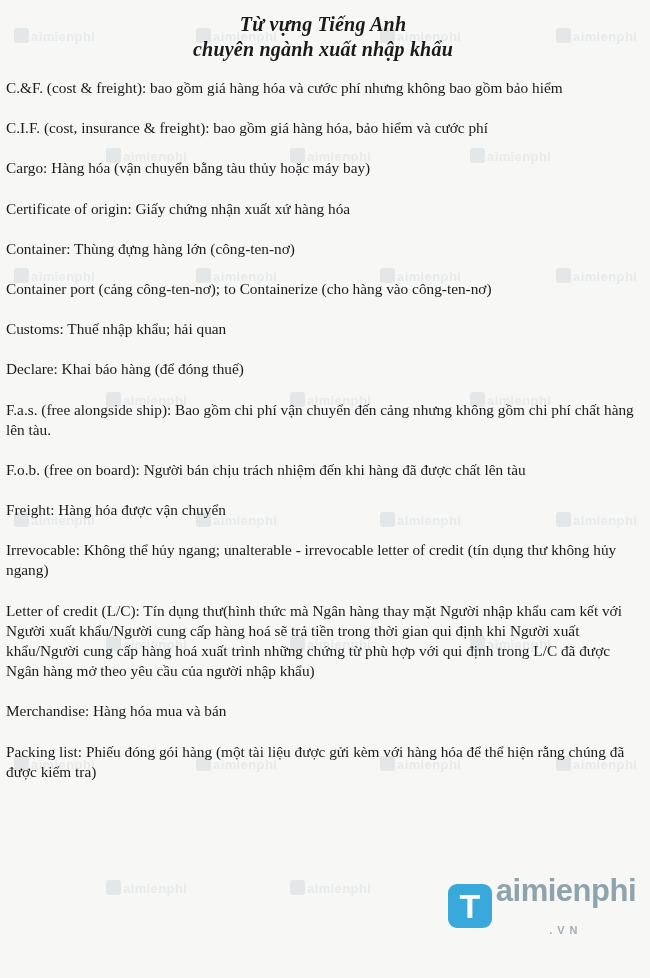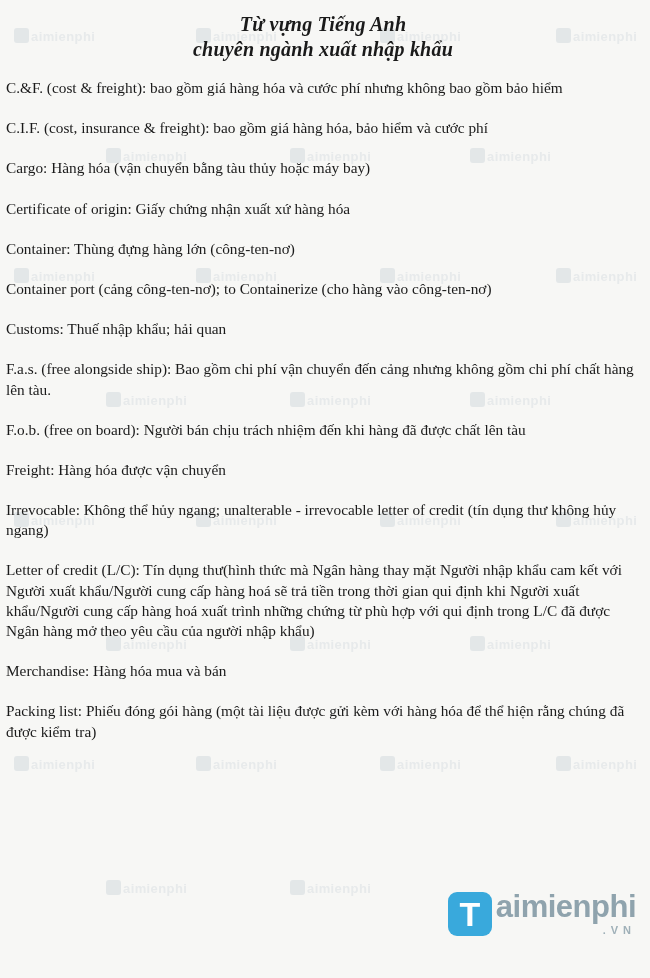--- a/index.html
+++ b/index.html
@@ -103,22 +103,22 @@
     font-weight: bold;
     color: #8fa3ad;
     letter-spacing: -0.5px;
     line-height: 1;
   }
   .logo-sub {
     font-size: 11px;
     font-weight: bold;
     color: #9fb0b8;
     letter-spacing: 5px;
-    margin-top: 2px;
-    text-align: right;
+    margin-top: 18px;
+    text-align: center;
   }
 </style>
 </head>
 <body>
 
 <div class="wm-layer">
   <div class="wm" style="left:14px;  top:28px;"><span class="wm-mark"></span><span>aimienphi</span></div>
   <div class="wm" style="left:196px; top:28px;"><span class="wm-mark"></span><span>aimienphi</span></div>
   <div class="wm" style="left:380px; top:28px;"><span class="wm-mark"></span><span>aimienphi</span></div>
   <div class="wm" style="left:556px; top:28px;"><span class="wm-mark"></span><span>aimienphi</span></div>
@@ -161,20 +161,21 @@
     <span class="line">chuyên ngành xuất nhập khẩu</span>
   </div>
 
   <div class="entry">C.&amp;F. (cost &amp; freight): bao gồm giá hàng hóa và cước phí nhưng không bao gồm bảo hiểm</div>
   <div class="entry">C.I.F. (cost, insurance &amp; freight): bao gồm giá hàng hóa, bảo hiểm và cước phí</div>
   <div class="entry">Cargo: Hàng hóa (vận chuyển bằng tàu thủy hoặc máy bay)</div>
   <div class="entry">Certificate of origin: Giấy chứng nhận xuất xứ hàng hóa</div>
   <div class="entry">Container: Thùng đựng hàng lớn (công-ten-nơ)</div>
   <div class="entry">Container port (cảng công-ten-nơ); to Containerize (cho hàng vào công-ten-nơ)</div>
   <div class="entry">Customs: Thuế nhập khẩu; hải quan</div>
+  <div class="entry">Declare: Khai báo hàng (để đóng thuế)</div>
   <div class="entry">F.a.s. (free alongside ship): Bao gồm chi phí vận chuyển đến cảng nhưng không gồm chi phí chất hàng lên tàu.</div>
   <div class="entry">F.o.b. (free on board): Người bán chịu trách nhiệm đến khi hàng đã được chất lên tàu</div>
   <div class="entry">Freight: Hàng hóa được vận chuyển</div>
   <div class="entry">Irrevocable: Không thể hủy ngang; unalterable - irrevocable letter of credit (tín dụng thư không hủy ngang)</div>
   <div class="entry">Letter of credit (L/C): Tín dụng thư(hình thức mà Ngân hàng thay mặt Người nhập khẩu cam kết với Người xuất khẩu/Người cung cấp hàng hoá sẽ trả tiền trong thời gian qui định khi Người xuất khẩu/Người cung cấp hàng hoá xuất trình những chứng từ phù hợp với qui định trong L/C đã được Ngân hàng mở theo yêu cầu của người nhập khẩu)</div>
   <div class="entry">Merchandise: Hàng hóa mua và bán</div>
   <div class="entry">Packing list: Phiếu đóng gói hàng (một tài liệu được gửi kèm với hàng hóa để thể hiện rằng chúng đã được kiểm tra)</div>
 
 </div>
 

